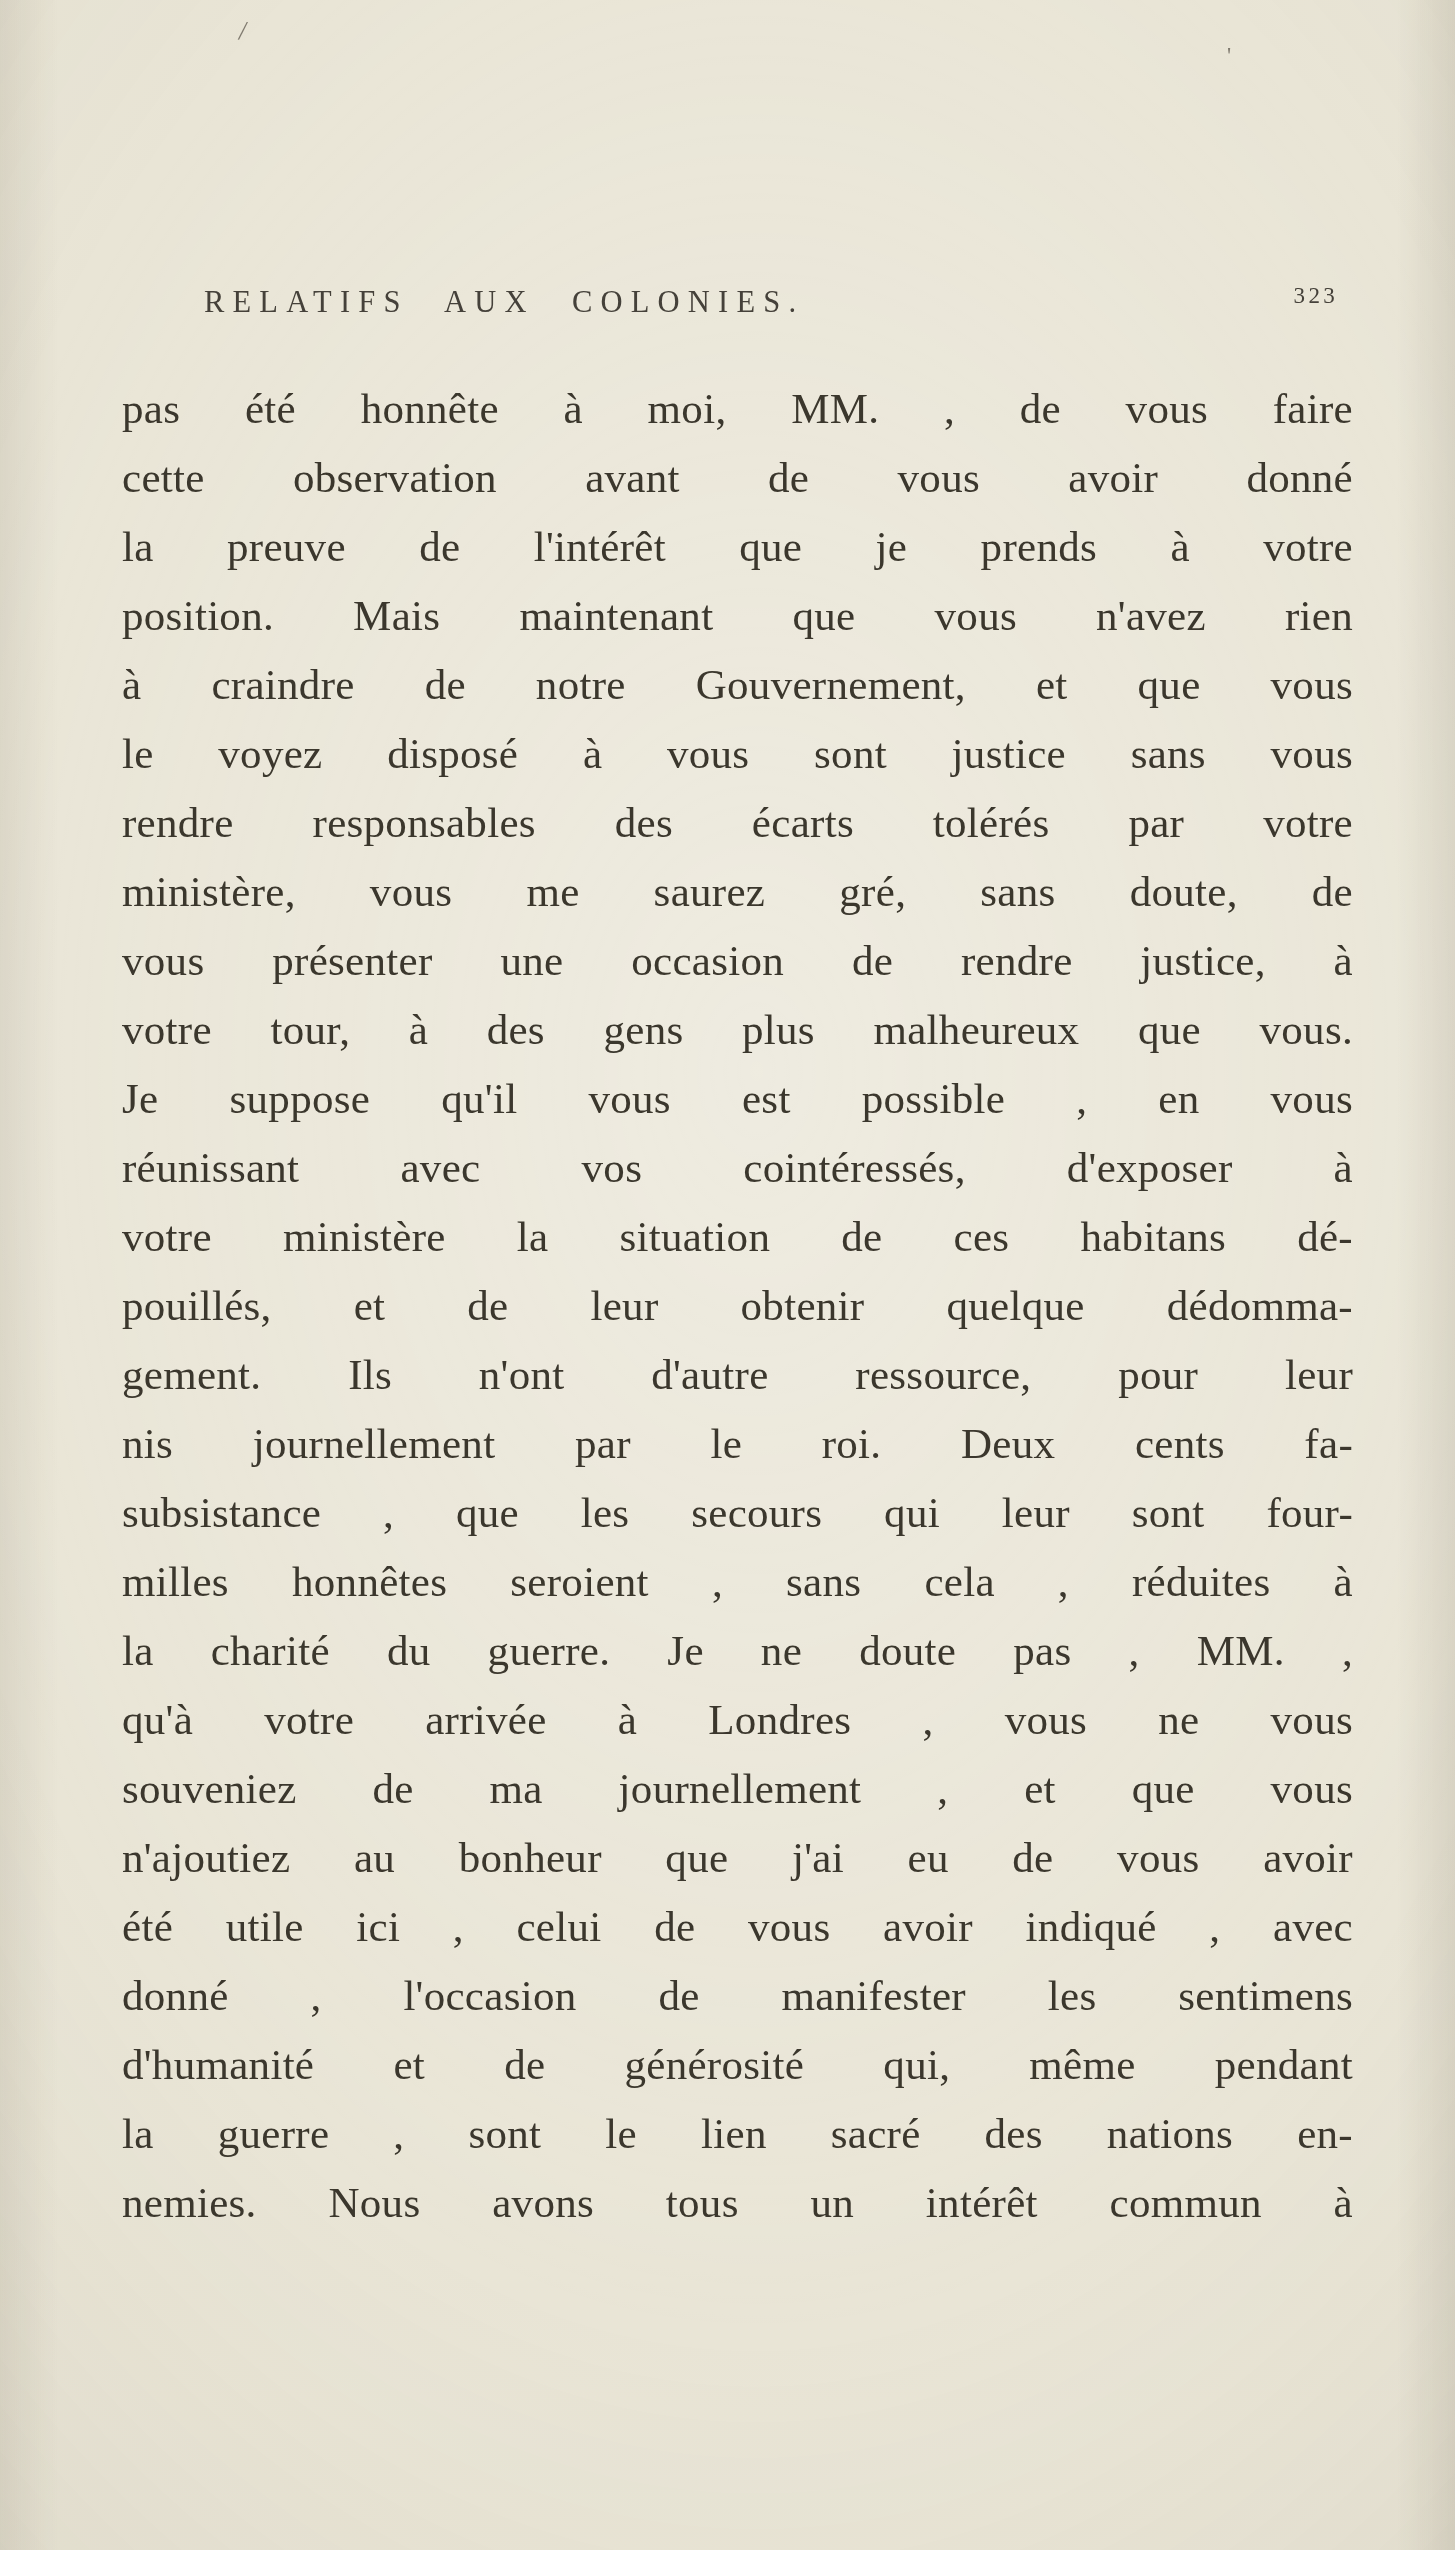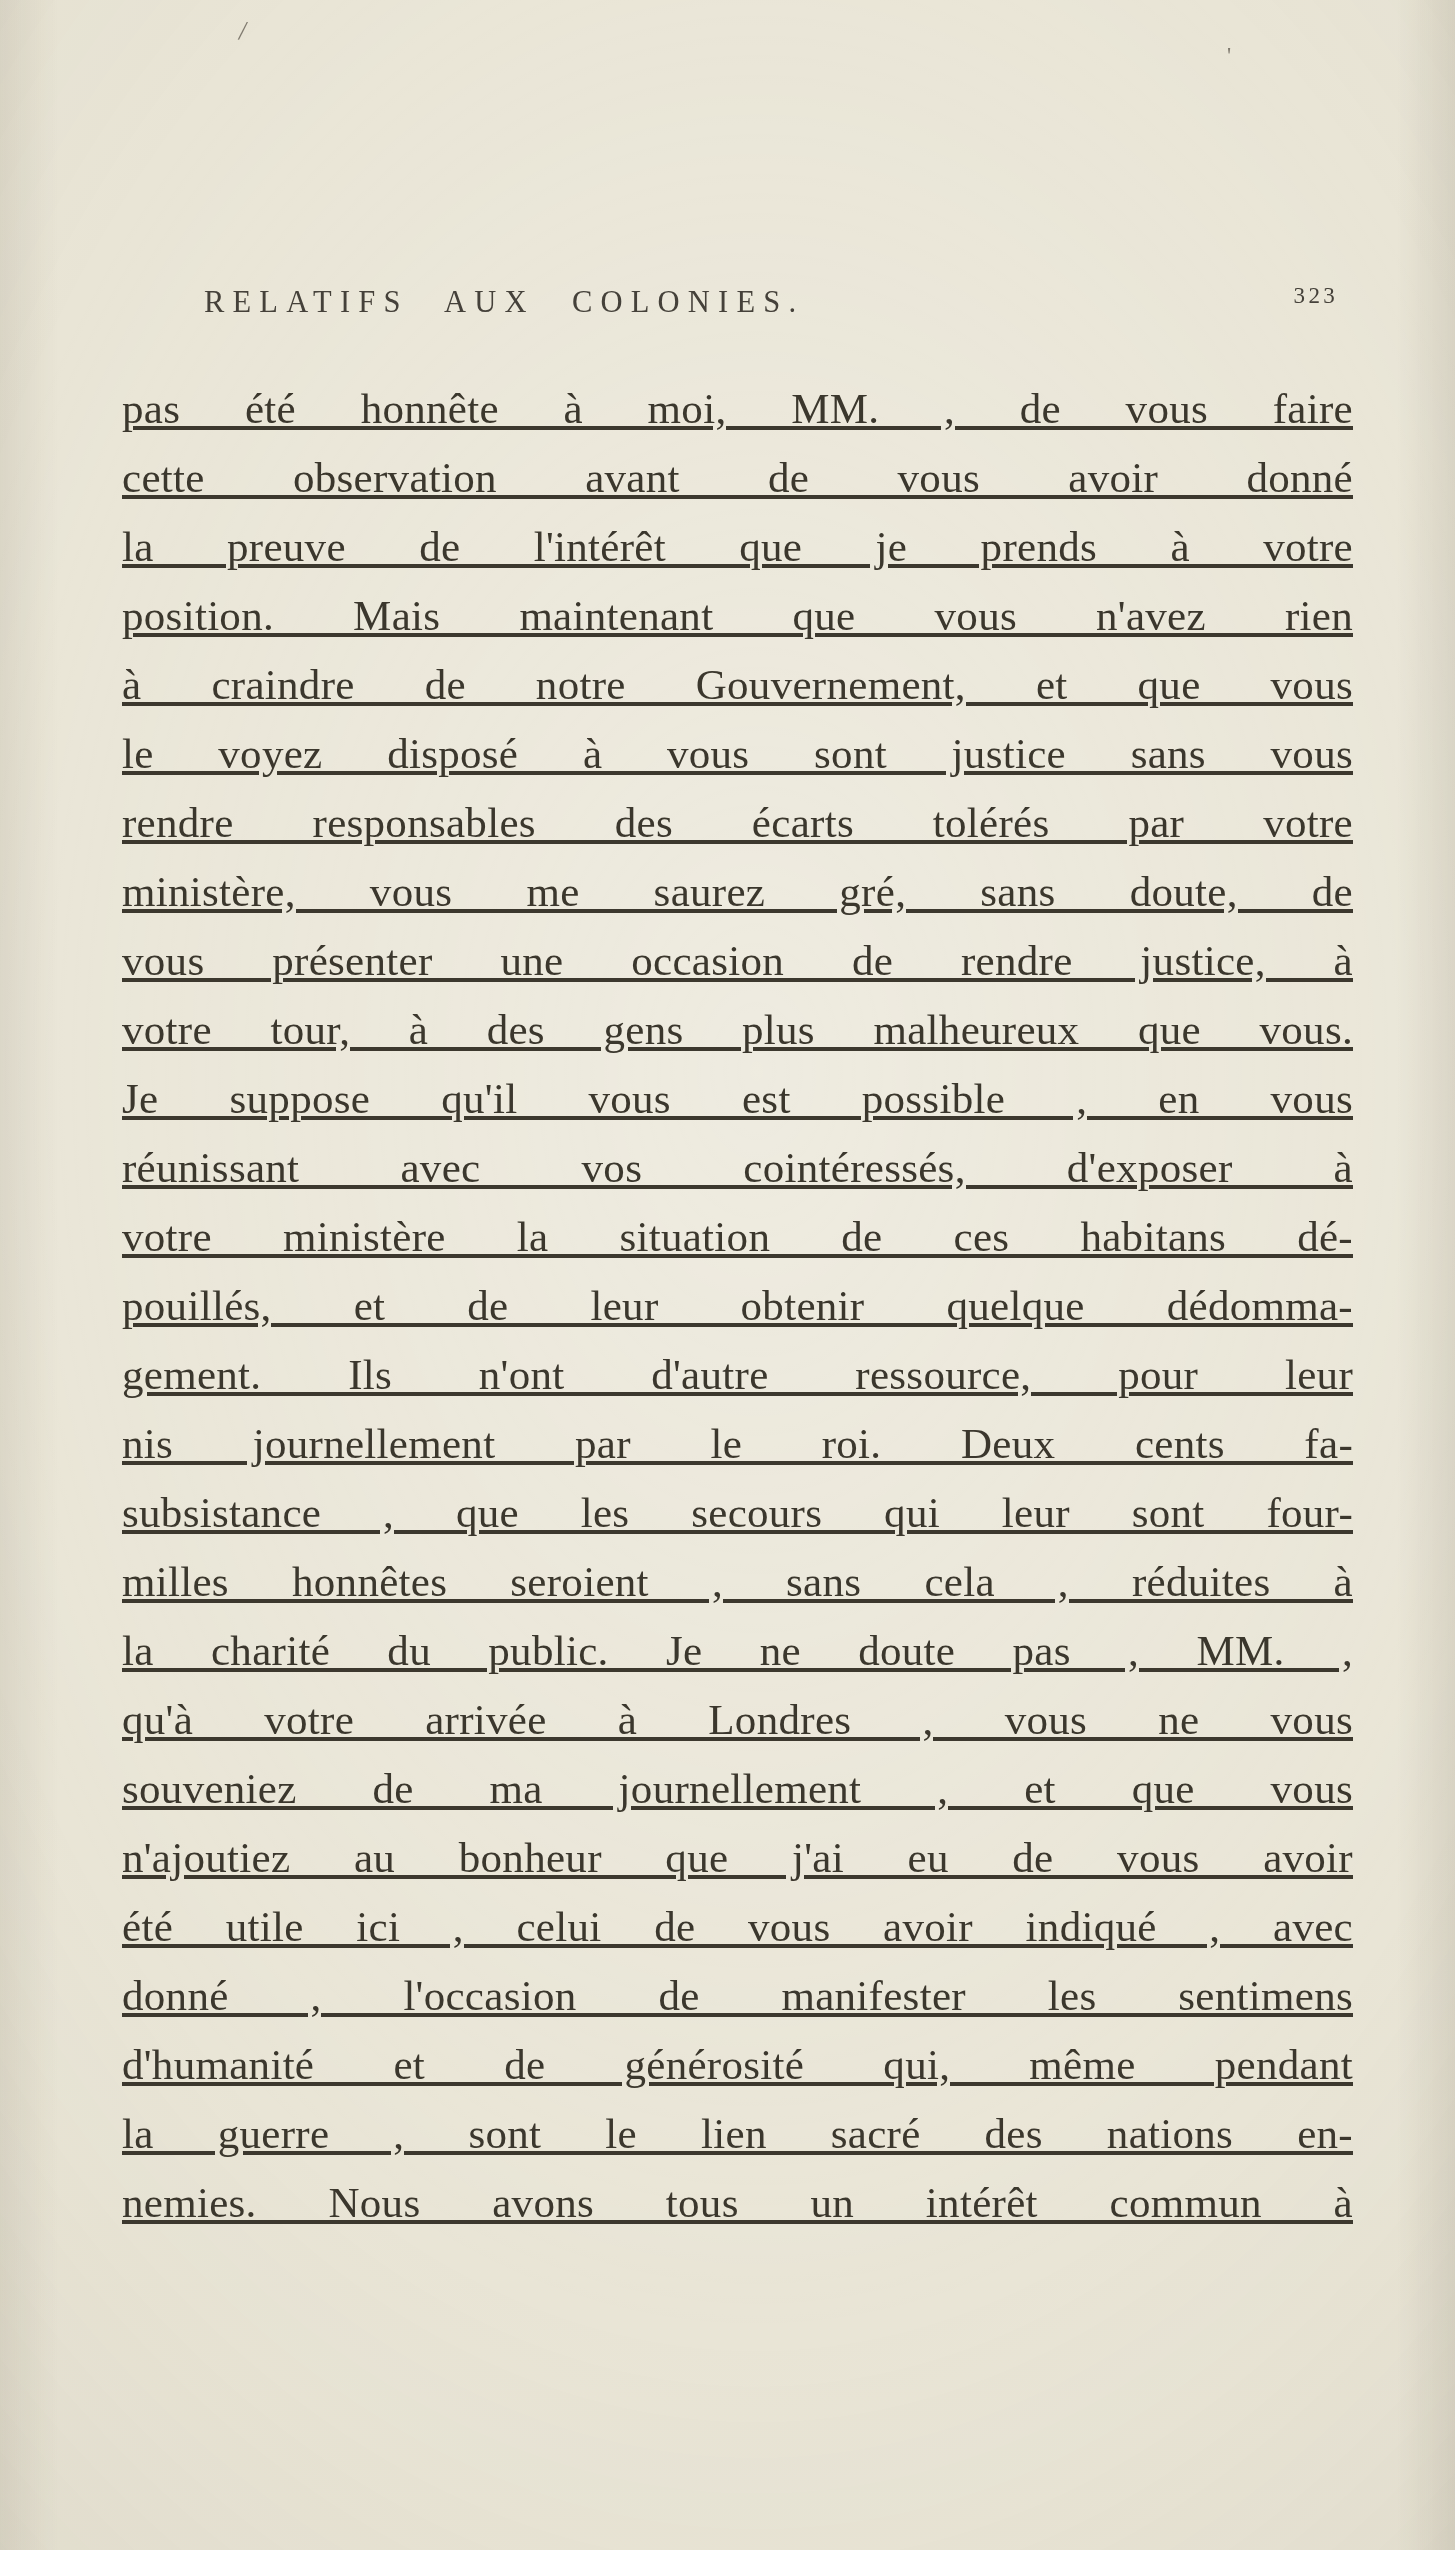--- a/index.html
+++ b/index.html
@@ -23,21 +23,20 @@
       #e9e5d6;
     color: #3c382e;
   }
 
   .page {
     position: absolute;
     left: 122px;
     top: 0;
     width: 1231px;
     height: 100%;
-    text-decoration: underline;
   }
 
   .running-header {
     position: relative;
     margin-top: 285px;
     height: 46px;
     font-size: 30.5px;
     letter-spacing: 8.2px;
     word-spacing: 21.4px;
     color: #45413a;
@@ -104,21 +103,21 @@
       <div class="line">vous présenter une occasion de rendre justice, à</div>
       <div class="line">votre tour, à des gens plus malheureux que vous.</div>
       <div class="line">Je suppose qu'il vous est possible , en vous</div>
       <div class="line">réunissant avec vos cointéressés, d'exposer à</div>
       <div class="line">votre ministère la situation de ces habitans dé-</div>
       <div class="line">pouillés, et de leur obtenir quelque dédomma-</div>
       <div class="line">gement. Ils n'ont d'autre ressource, pour leur</div>
       <div class="line">nis journellement par le roi. Deux cents fa-</div>
       <div class="line">subsistance , que les secours qui leur sont four-</div>
       <div class="line">milles honnêtes seroient , sans cela , réduites à</div>
-      <div class="line">la charité du public. Je ne doute pas , MM. ,</div>
+      <div class="line">la charité du guerre. Je ne doute pas , MM. ,</div>
       <div class="line">qu'à votre arrivée à Londres , vous ne vous</div>
       <div class="line">souveniez de ma journellement , et que vous</div>
       <div class="line">n'ajoutiez au bonheur que j'ai eu de vous avoir</div>
       <div class="line">été utile ici , celui de vous avoir indiqué , avec</div>
       <div class="line">donné , l'occasion de manifester les sentimens</div>
       <div class="line">d'humanité et de générosité qui, même pendant</div>
       <div class="line">la guerre , sont le lien sacré des nations en-</div>
       <div class="line">nemies. Nous avons tous un intérêt commun à</div>
     </div>
 

